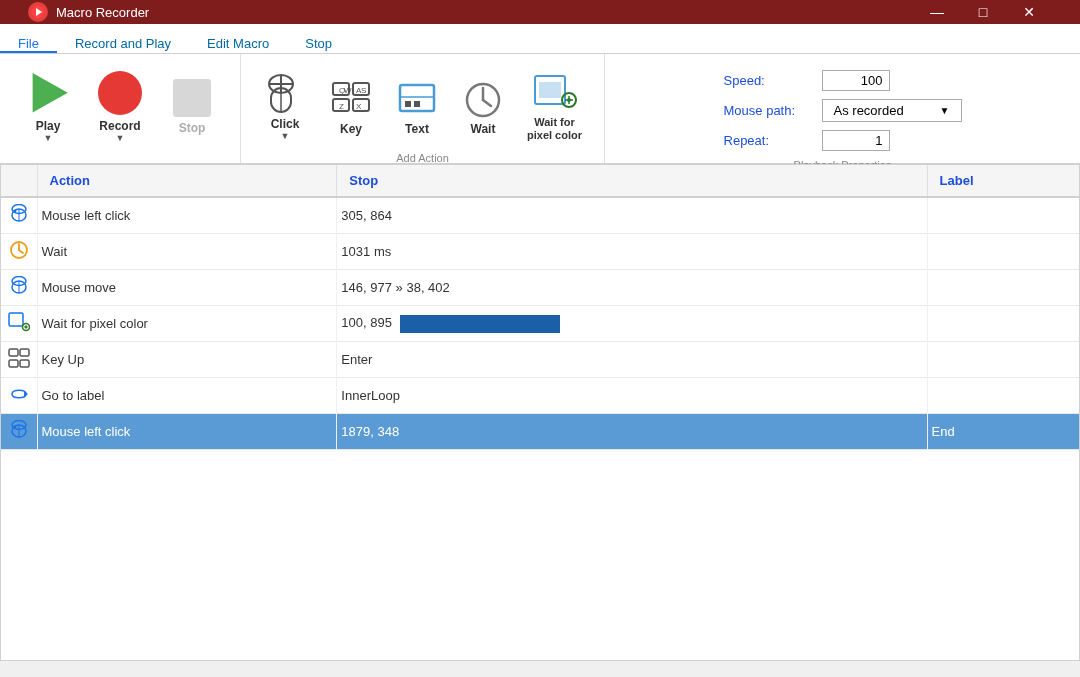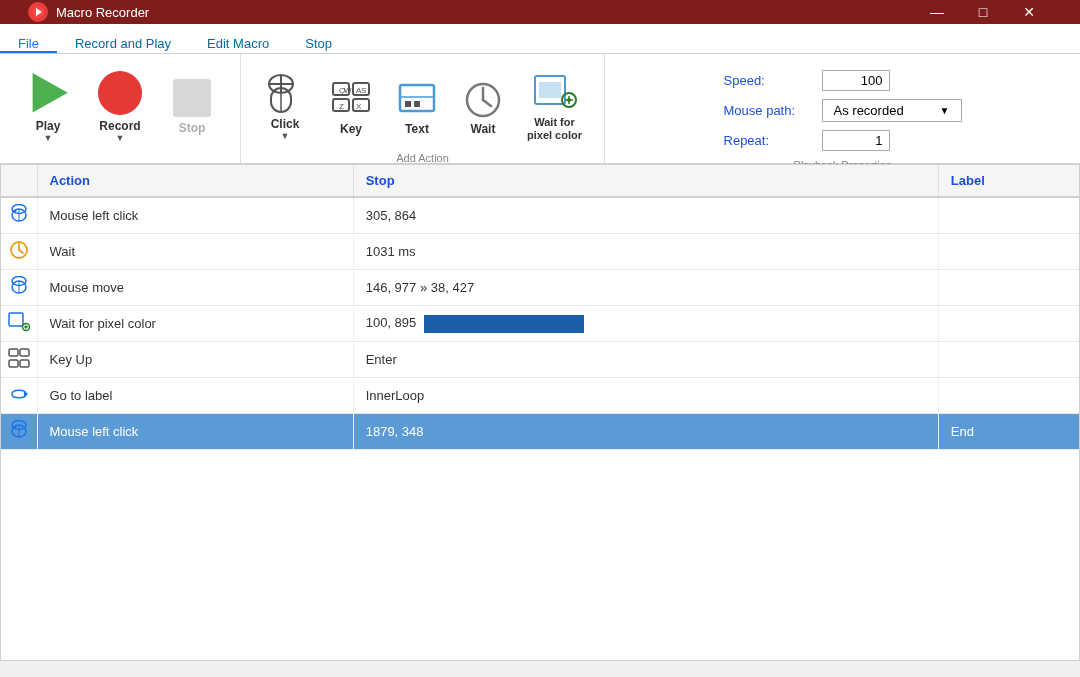--- a/index.html
+++ b/index.html
@@ -215,21 +215,21 @@
       color: #1d4ed8;
       border-right: 1px solid #e0e0e0;
     }
     thead th:last-child { border-right: none; }
     tbody tr {
       border-bottom: 1px solid #e8e8e8;
     }
     tbody tr.selected { background: #5b9bd5; color: white; }
     tbody tr.selected td { color: white; }
     tbody td {
-      padding: 7px 12px;
+      padding: 7px 4px;
       font-size: 13px;
       color: #333;
       border-right: 1px solid #f0f0f0;
       vertical-align: middle;
     }
     tbody td:last-child { border-right: none; }
 
     .main-content {
       display: flex;
       flex-direction: column;
@@ -425,21 +425,21 @@
     <td>1031 ms</td>
     <td></td>
   </tr>
           <tr>
     <td style="text-align:center; padding:6px 6px;"><svg width="20" height="20" viewBox="0 0 20 20">
                 <ellipse cx="10" cy="5" rx="7" ry="4.5" fill="none" stroke="#1a73e8" stroke-width="1.5"></ellipse>
                 <rect x="3" y="5" width="14" height="12" rx="7" fill="none" stroke="#1a73e8" stroke-width="1.5"></rect>
                 <line x1="10" y1="5" x2="10" y2="17" stroke="#1a73e8" stroke-width="1"></line>
               </svg></td>
     <td>Mouse move</td>
-    <td>146, 977 » 38, 427</td>
+    <td>146, 977 » 38, 402</td>
     <td></td>
   </tr>
           <tr>
     <td style="text-align:center; padding:6px 6px;"><svg width="22" height="20" viewBox="0 0 22 20">
                 <rect x="1" y="1" width="14" height="13" rx="1.5" fill="none" stroke="#1a73e8" stroke-width="1.5"></rect>
                 <circle cx="18" cy="15" r="3.5" fill="none" stroke="#2a7a2a" stroke-width="1.5"></circle>
                 <line x1="16" y1="15" x2="20" y2="15" stroke="#2a7a2a" stroke-width="1"></line>
                 <line x1="18" y1="13" x2="18" y2="17" stroke="#2a7a2a" stroke-width="1"></line>
                 <circle cx="18" cy="15" r="1" fill="#2a7a2a"></circle>
               </svg></td>

